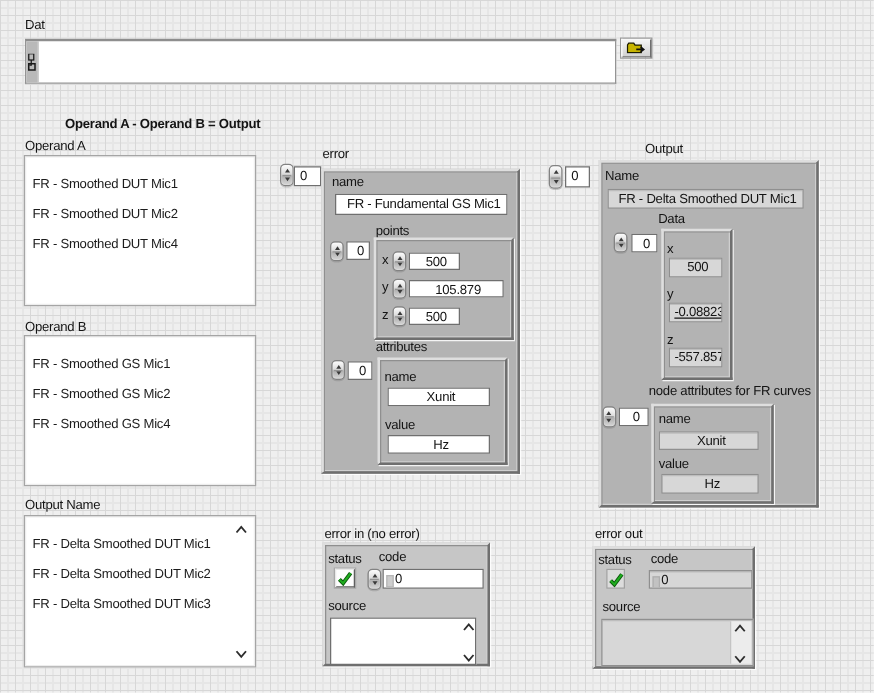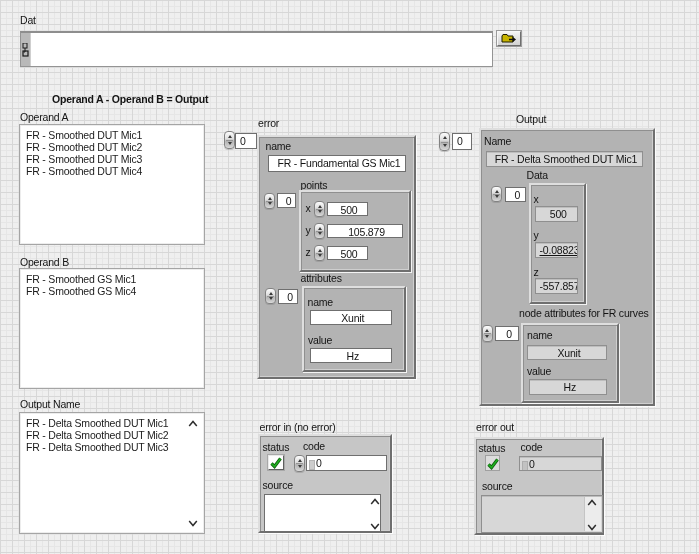--- a/index.html
+++ b/index.html
@@ -49,21 +49,21 @@
     font-size:10.5px;letter-spacing:-0.2px;line-height:13px;color:#141414;
     padding:1px 0 0 4px;white-space:nowrap;overflow:hidden;
   }
   
   .listbox{
     position:absolute;box-sizing:border-box;background:#ffffff;
     border:1px solid #a5a5a5;
     box-shadow:inset 0 0 0 1px #ededed;
     padding:4px 0 0 6px;
   }
-  .li{font-size:10.5px;line-height:12px;color:#1c1c1c;white-space:nowrap;letter-spacing:-0.2px;}
+  .li{font-size:10.5px;line-height:12px;color:#1c1c1c;white-space:nowrap;letter-spacing:-0.2px;margin-top:12px;}
   
   .spin{
     position:absolute;box-sizing:border-box;width:11px;height:18px;
     border:1px solid #828282;border-radius:4px;
     background:linear-gradient(180deg,#fcfcfc 0%,#dedede 42%,#b2b2b2 58%,#d6d6d6 100%);
     box-shadow:inset 0 0 1px #fff, 0 1px 0 rgba(120,120,120,.35);
   }
   .spin:after{
     content:"";position:absolute;left:1px;right:1px;top:50%;height:0;
     border-top:1px solid #949494;
@@ -136,27 +136,27 @@
       <path d="M8 6.5 L14 6.5 M11.5 4.5 L14 6.5 L11.5 8.5" fill="none" stroke="#101010" stroke-width="1.3"></path>
     </svg>
   </div>
 
   <div class="lbl bold" style="left:20px;top:94px;margin-left:32px;">Operand A - Operand B = Output</div>
 
   <div class="lbl" style="left:20px;top:112px;">Operand A</div>
   <div class="listbox" style="left:19px;top:124px;width:186px;height:121px;">
     <div class="li">FR - Smoothed DUT Mic1</div>
     <div class="li">FR - Smoothed DUT Mic2</div>
-    <div class="li">FR - Smoothed DUT Mic3</div>
     <div class="li">FR - Smoothed DUT Mic4</div>
   </div>
 
   <div class="lbl" style="left:20px;top:257px;">Operand B</div>
   <div class="listbox" style="left:19px;top:268px;width:186px;height:121px;">
     <div class="li">FR - Smoothed GS Mic1</div>
+    <div class="li">FR - Smoothed GS Mic2</div>
     <div class="li">FR - Smoothed GS Mic4</div>
   </div>
 
   <div class="lbl" style="left:20px;top:399px;">Output Name</div>
   <div class="listbox" style="left:19px;top:412px;width:186px;height:122px;">
     <div class="li">FR - Delta Smoothed DUT Mic1</div>
     <div class="li">FR - Delta Smoothed DUT Mic2</div>
     <div class="li">FR - Delta Smoothed DUT Mic3</div>
     <div class="chev" style="right:6px;top:7px;">
       <svg width="10" height="7" viewBox="0 0 10 7">

